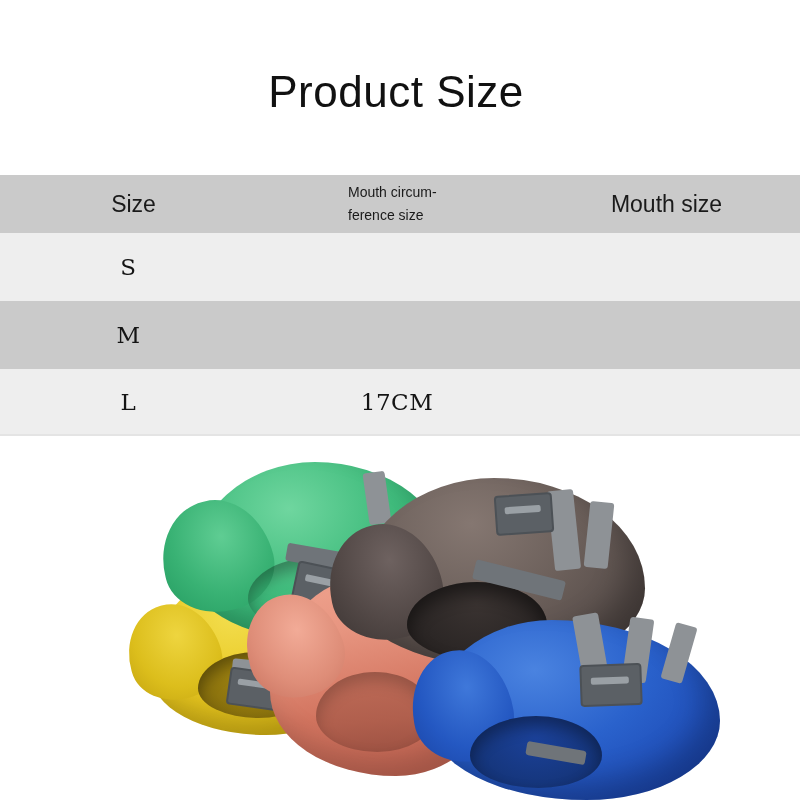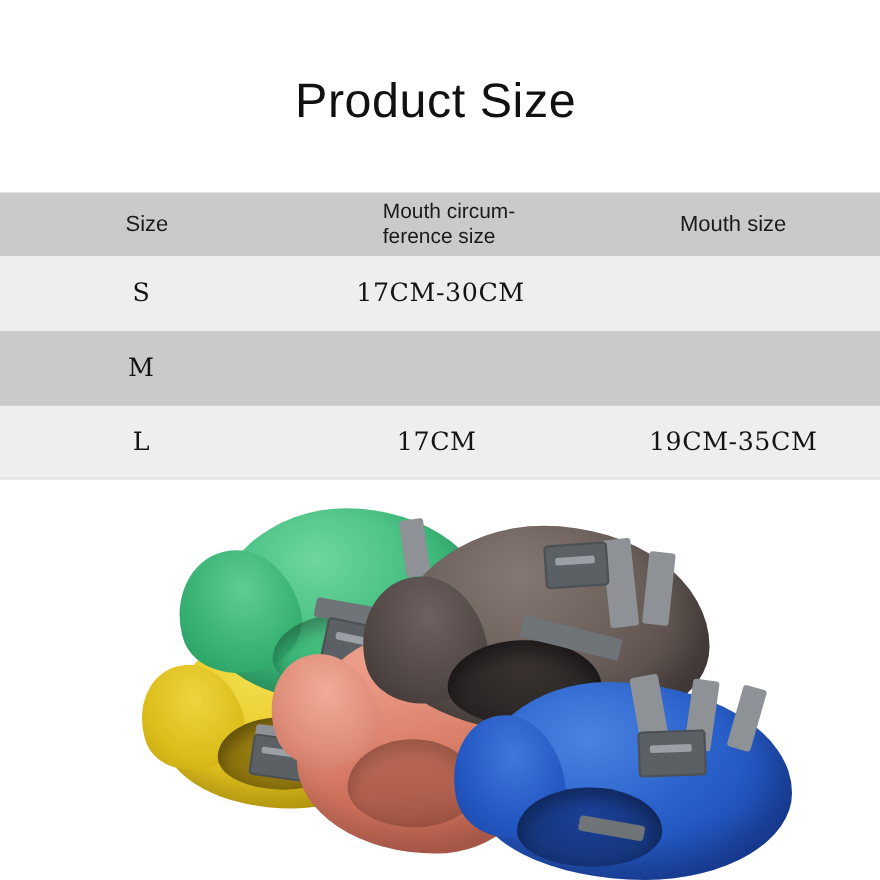--- a/index.html
+++ b/index.html
@@ -72,28 +72,28 @@
     display: flex;
     align-items: center;
   }
   .col-size    { width: 267px; justify-content: center; }
   .col-mouth   { width: 266px; justify-content: center; }
   .col-scarf   { width: 267px; justify-content: center; }
 
   
   .row.header .cell {
     font-family: "Liberation Sans", sans-serif;
-    font-size: 20px;
+    font-size: 23px;
     font-weight: 400;
     color: #1a1a1a;
   }
   .row.header .col-mouth {
     justify-content: flex-start;
     padding-left: 81px;
-    font-size: 19px;
+    font-size: 14px;
     line-height: 23px;
   }
   .hdr-wrap {
     display: block;
     text-align: left;
     white-space: pre-line;
   }
 
   
   .row.light .cell,
@@ -254,31 +254,29 @@
       <div class="cell col-size">Size</div>
       <div class="cell col-mouth">
         <span class="hdr-wrap">Mouth circum-
 ference size</span>
       </div>
       <div class="cell col-scarf">Mouth size</div>
     </div>
 
     <div class="row light">
       <div class="cell col-size data">S</div>
-      <div class="cell col-scarf data">17CM-30CM</div>
     </div>
 
     <div class="row dark">
       <div class="cell col-size data">M</div>
     </div>
 
     <div class="row light last">
       <div class="cell col-size data">L</div>
       <div class="cell col-mouth data">17CM</div>
-      <div class="cell col-scarf data">19CM-35CM</div>
     </div>
 
   </div>
 
   <div class="photo">
 
     <div class="muzzle" id="m-yellow">
       <div class="body"></div>
       <div class="flare"></div>
       <div class="cavity"></div>

